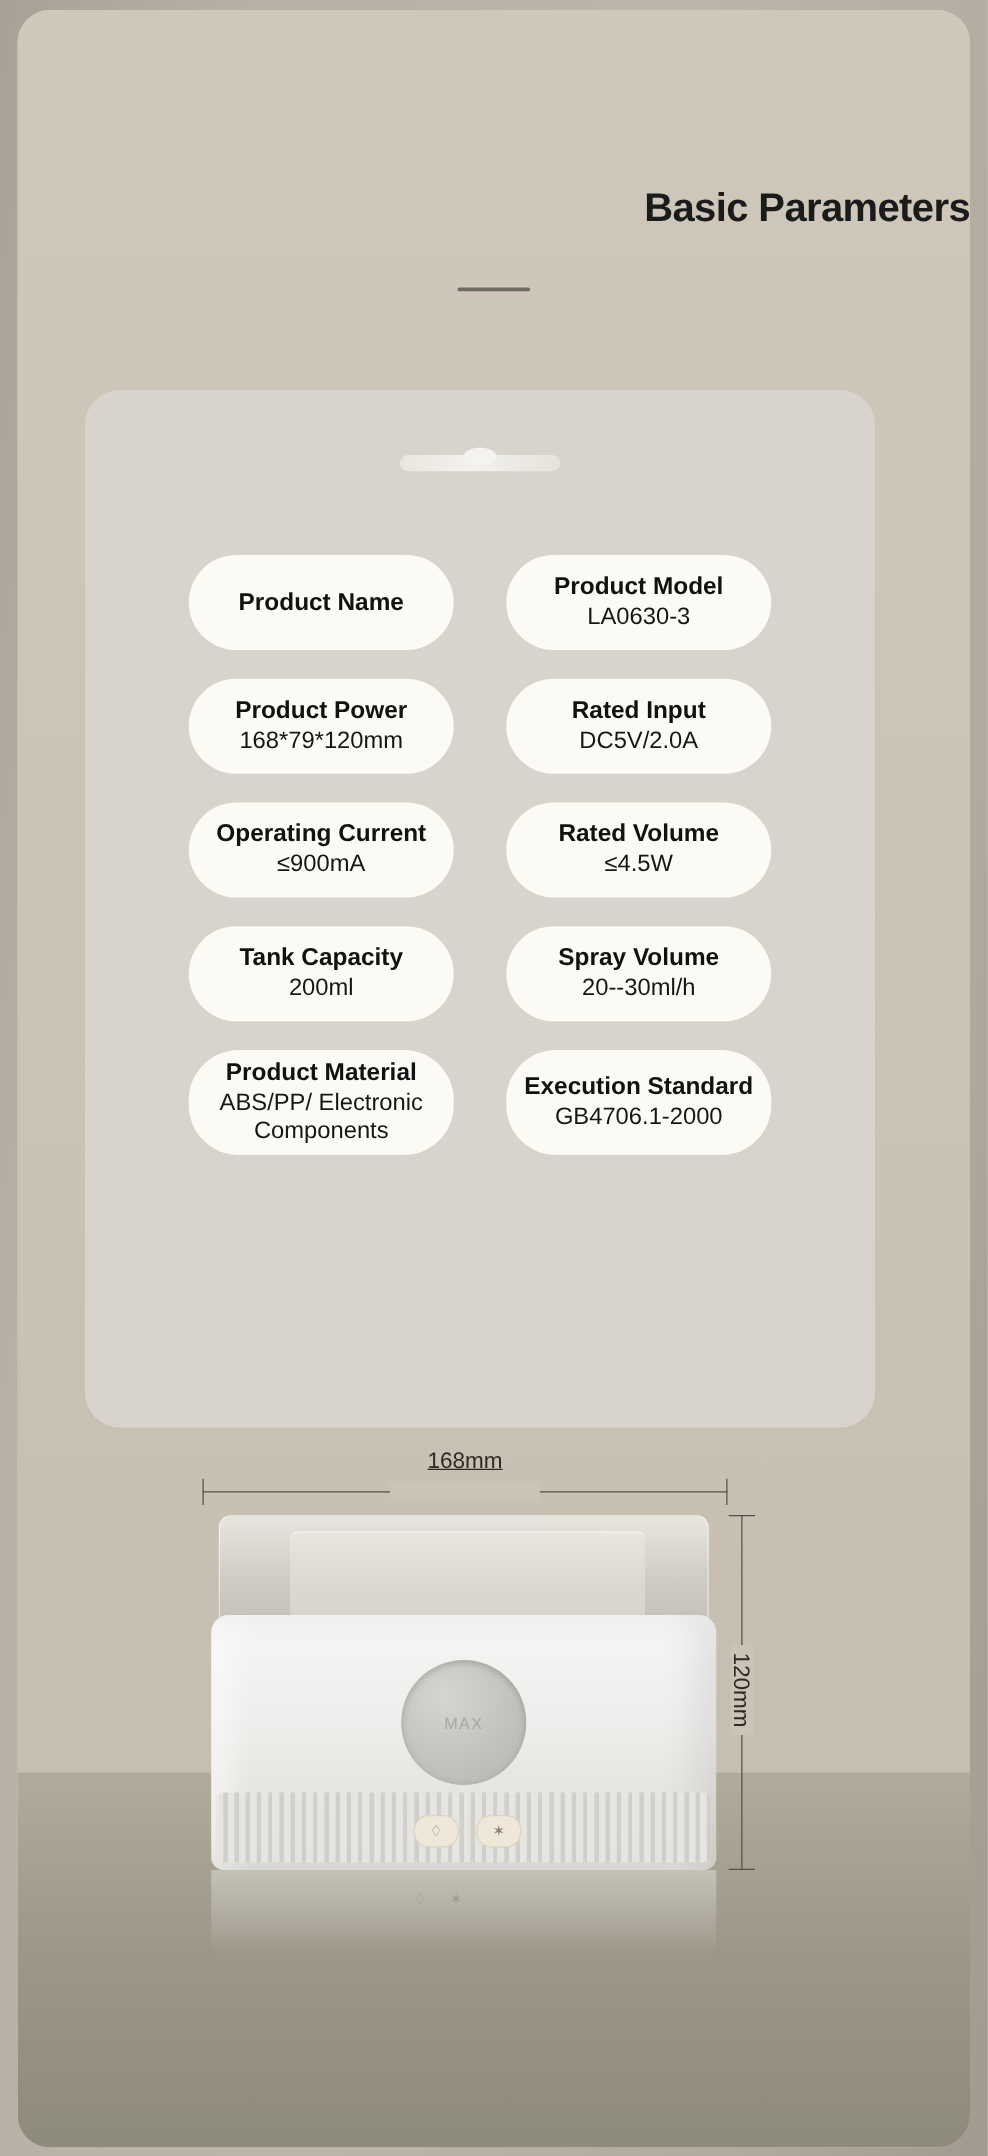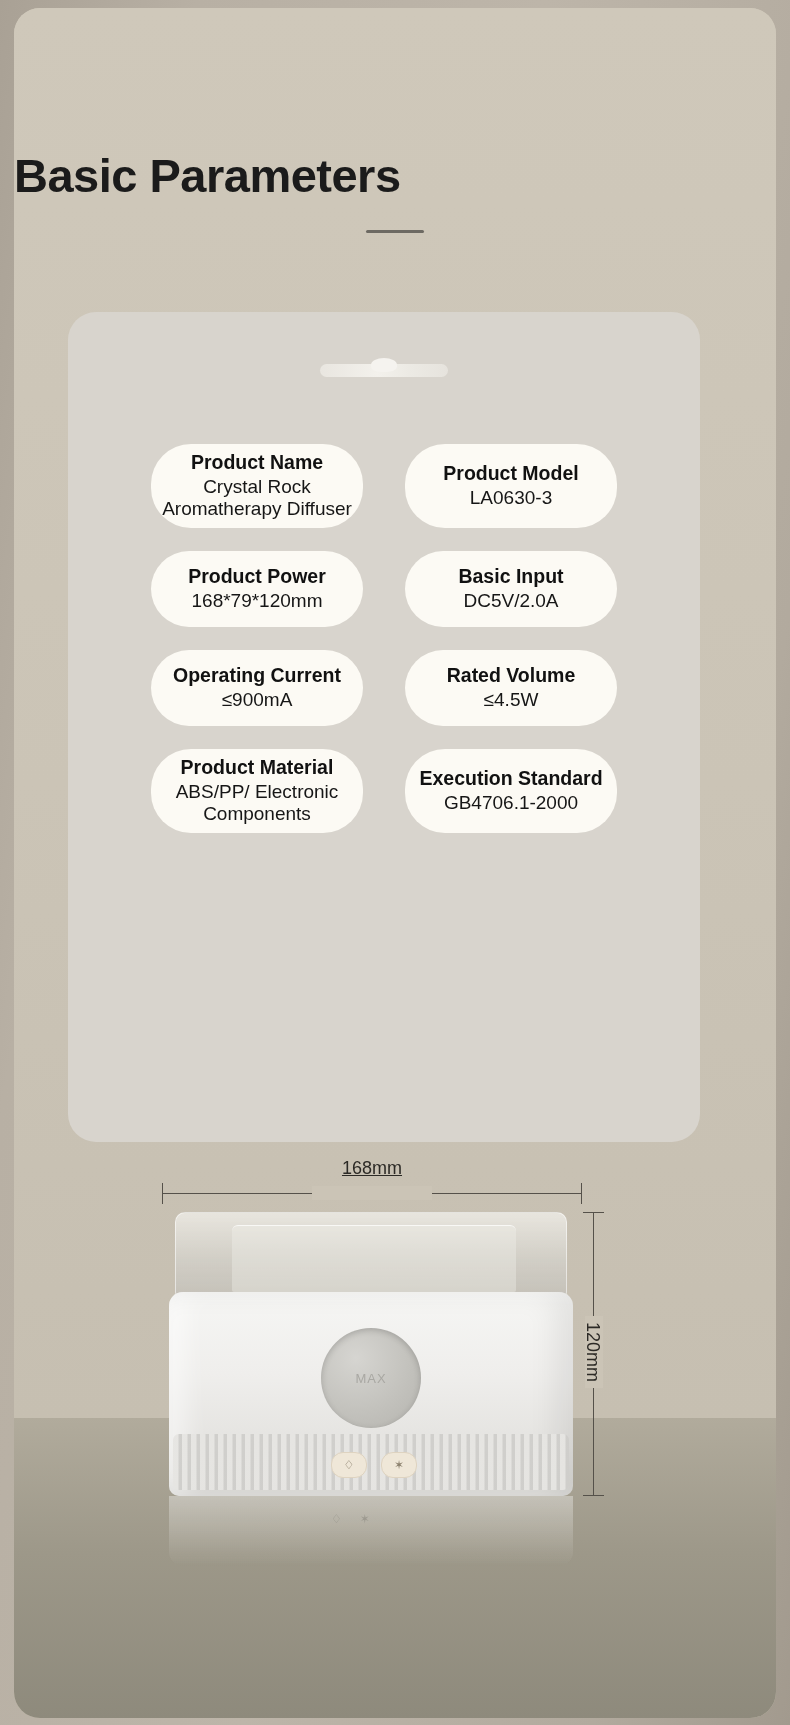--- a/index.html
+++ b/index.html
@@ -42,22 +42,22 @@
     width: 100%;
     height: 300px;
     background: linear-gradient(180deg, #b1ab9c 0%, #9d9889 45%, #8e8a7c 100%);
   }
   
   .title {
     position: absolute;
     left: 0;
     top: 140px;
     width: 100%;
-    text-align: left;
-    font-size: 47px;
+    text-align: right;
+    font-size: 32px;
     font-weight: bold;
     color: #1b1b1b;
     letter-spacing: -0.5px;
   }
   .title-rule {
     position: absolute;
     left: 50%;
     top: 222px;
     transform: translateX(-50%);
     width: 58px;
@@ -318,51 +318,59 @@
     <div class="title-rule"></div>
 
     <div class="panel">
       <div class="panel-bar"></div>
 
       <div class="grid">
 
         <div class="row">
           <div class="pill">
             <div class="pill-label">Product Name</div>
-            <div class="pill-value" style="white-space:pre-line">Crystal Rock
-Aromatherapy Diffuser</div>
           </div>
           <div class="pill">
             <div class="pill-label">Product Model</div>
             <div class="pill-value" style="white-space:pre-line">LA0630-3</div>
           </div>
         </div>
 
         <div class="row">
           <div class="pill">
             <div class="pill-label">Product Power</div>
             <div class="pill-value" style="white-space:pre-line">168*79*120mm</div>
           </div>
           <div class="pill">
-            <div class="pill-label">Basic Input</div>
+            <div class="pill-label">Rated Input</div>
             <div class="pill-value" style="white-space:pre-line">DC5V/2.0A</div>
           </div>
         </div>
 
         <div class="row">
           <div class="pill">
             <div class="pill-label">Operating Current</div>
             <div class="pill-value" style="white-space:pre-line">≤900mA</div>
           </div>
           <div class="pill">
             <div class="pill-label">Rated Volume</div>
             <div class="pill-value" style="white-space:pre-line">≤4.5W</div>
           </div>
         </div>
 
+        <div class="row">
+          <div class="pill">
+            <div class="pill-label">Tank Capacity</div>
+            <div class="pill-value" style="white-space:pre-line">200ml</div>
+          </div>
+          <div class="pill">
+            <div class="pill-label">Spray Volume</div>
+            <div class="pill-value" style="white-space:pre-line">20--30ml/h</div>
+          </div>
+        </div>
 
         <div class="row">
           <div class="pill">
             <div class="pill-label">Product Material</div>
             <div class="pill-value" style="white-space:pre-line">ABS/PP/ Electronic
 Components</div>
           </div>
           <div class="pill">
             <div class="pill-label">Execution Standard</div>
             <div class="pill-value" style="white-space:pre-line">GB4706.1-2000</div>

